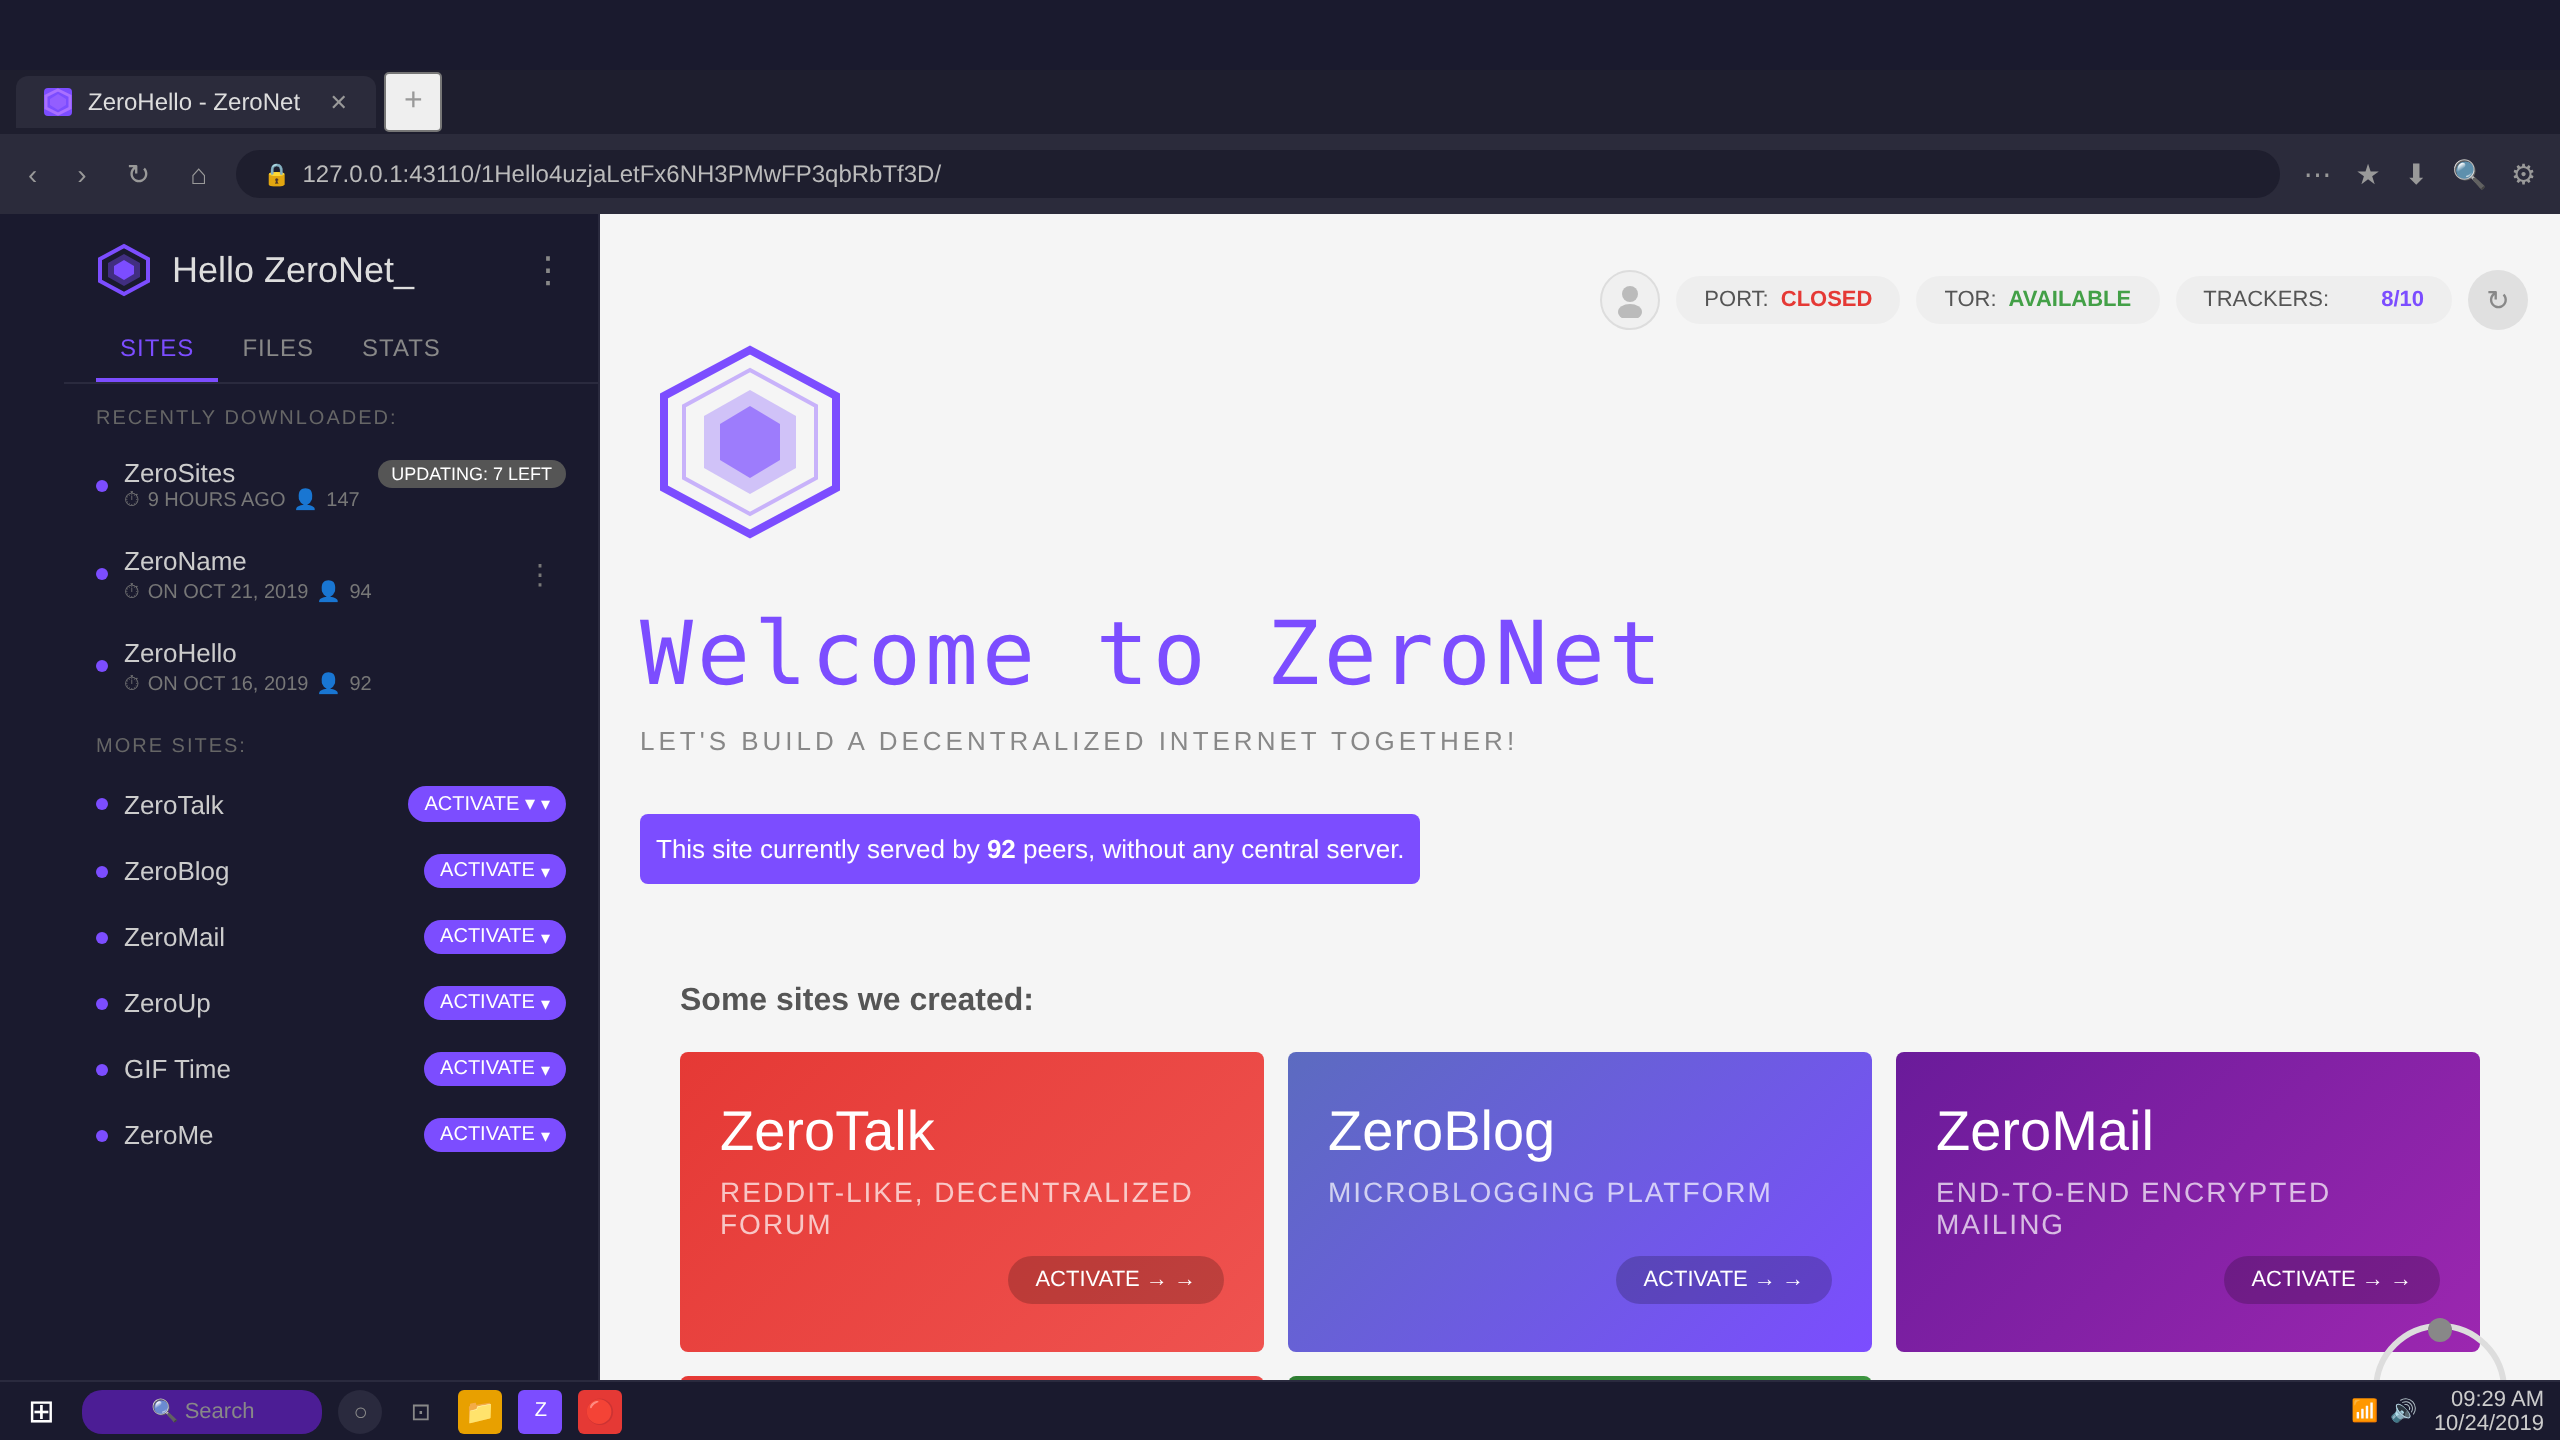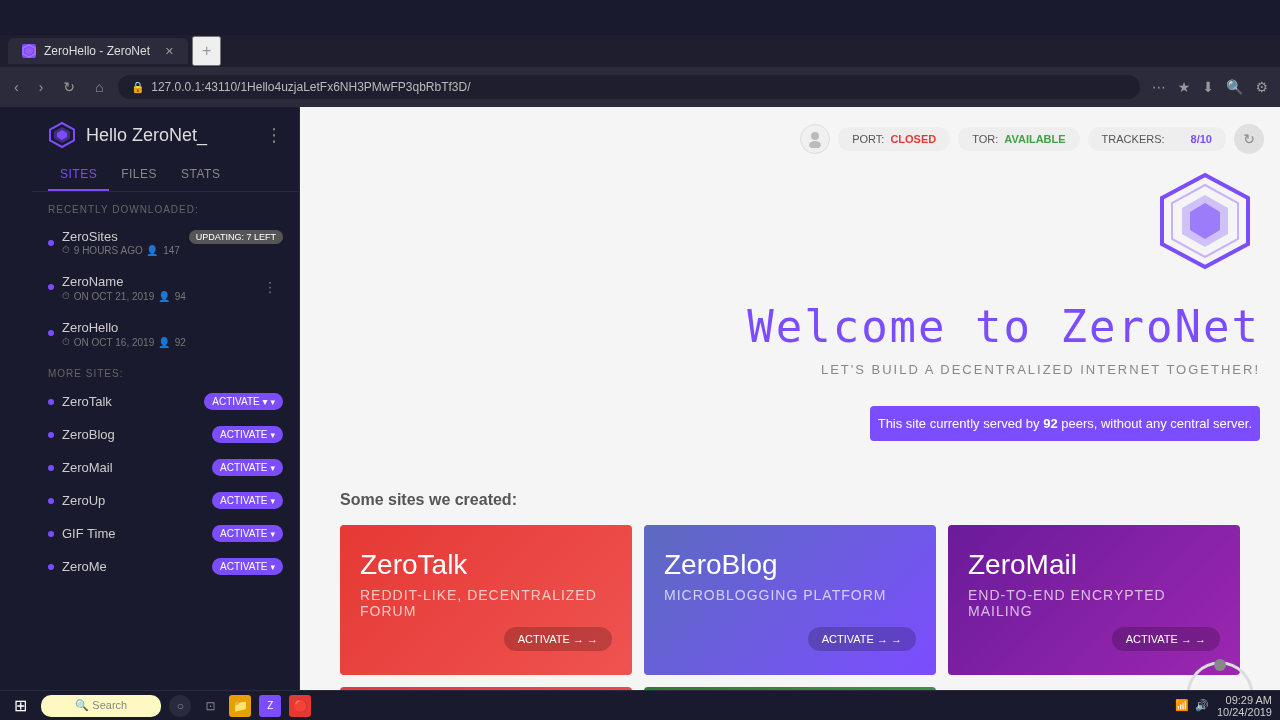--- a/index.html
+++ b/index.html
@@ -43,30 +43,30 @@
     .site-badge { background: #7c4dff; color: white; font-size: 10px; padding: 2px 7px; border-radius: 10px; white-space: nowrap; }
     .site-meta { font-size: 10px; color: #777; display: flex; align-items: center; gap: 4px; }
 
     .activate-btn { background: #7c4dff; color: white; border: none; border-radius: 12px; font-size: 10px; padding: 3px 10px; cursor: pointer; display: flex; align-items: center; gap: 3px; white-space: nowrap; }
     .activate-btn::after { content: '▾'; font-size: 9px; }
 
     
     .main-content { flex: 1; background: #f5f5f5; overflow-y: auto; position: relative; }
 
     
-    .top-bar { position: absolute; top: 5px; right: 0; display: flex; align-items: center; gap: 8px; padding: 12px 16px; z-index: 10; }
+    .top-bar { position: absolute; top: 16px; right: 0; display: flex; align-items: center; gap: 8px; padding: 12px 16px; z-index: 10; }
     .top-bar-btn { background: #eee; border: none; border-radius: 20px; padding: 6px 14px; font-size: 11px; cursor: pointer; display: flex; align-items: center; gap: 6px; color: #555; }
     .status-closed { color: #e53935; font-weight: bold; }
     .status-available { color: #43a047; font-weight: bold; }
     .status-trackers { color: #7c4dff; font-weight: bold; padding-left: 20px; }
     .top-bar-circle { width: 30px; height: 30px; border-radius: 50%; background: #e0e0e0; display: flex; align-items: center; justify-content: center; cursor: pointer; color: #888; font-size: 14px; }
     .top-bar-identity { width: 30px; height: 30px; border-radius: 50%; background: #f0f0f0; border: 1px solid #ddd; display: flex; align-items: center; justify-content: center; cursor: pointer; }
 
     
-    .welcome-section { display: flex; flex-direction: column; align-items: flex-end; padding: 60px 20px 30px; }
+    .welcome-section { display: flex; flex-direction: column; align-items: flex-start; padding: 60px 20px 30px; }
     .zeronet-logo { margin-bottom: 20px; }
     .welcome-title { font-size: 44px; font-weight: 300; color: #7c4dff; letter-spacing: 2px; margin-bottom: 10px; font-family: monospace; }
     .welcome-subtitle { font-size: 13px; color: #888; letter-spacing: 2px; margin-bottom: 29px; }
     .peers-banner { background: #7c4dff; color: white; padding: 10px 8px; border-radius: 4px; font-size: 13px; }
     .peers-count { font-weight: bold; }
 
     
     .sites-section { padding: 20px 40px; }
     .sites-title { font-size: 16px; color: #555; margin-bottom: 16px; }
     .sites-grid { display: grid; grid-template-columns: repeat(3, 1fr); gap: 12px; }
@@ -335,21 +335,21 @@
         <circle cx="40" cy="10" r="6" fill="#888"></circle>
       </svg>
     </div>
 
   </div>
 </div>
 
 <div class="taskbar">
   <div class="taskbar-left">
     <button class="taskbar-start">⊞</button>
-    <div class="taskbar-icon" style="background:#fef9c3; width:120px; border-radius:10px; padding:2px 8px; font-size:11px; color:#888;">🔍 Search</div>
+    <div class="taskbar-icon" style="background:#4c1d95; width:120px; border-radius:10px; padding:2px 8px; font-size:11px; color:#888;">🔍 Search</div>
     <div class="taskbar-icon" style="background:#2a2a3e; border-radius:50%; color:#888;">○</div>
     <div class="taskbar-icon" style="color:#888;">⊡</div>
     <div class="taskbar-icon" style="background:#e8a000; border-radius:3px;">📁</div>
     <div class="taskbar-icon" style="background:#7c4dff; border-radius:3px; color:white; font-size:10px;">Z</div>
     <div class="taskbar-icon" style="background:#e53935; border-radius:3px;">🔴</div>
   </div>
   <div class="taskbar-right">
     <div style="display:flex; gap:6px; align-items:center; color:#ccc; font-size:11px;">
       <span>📶</span>
       <span>🔊</span>

